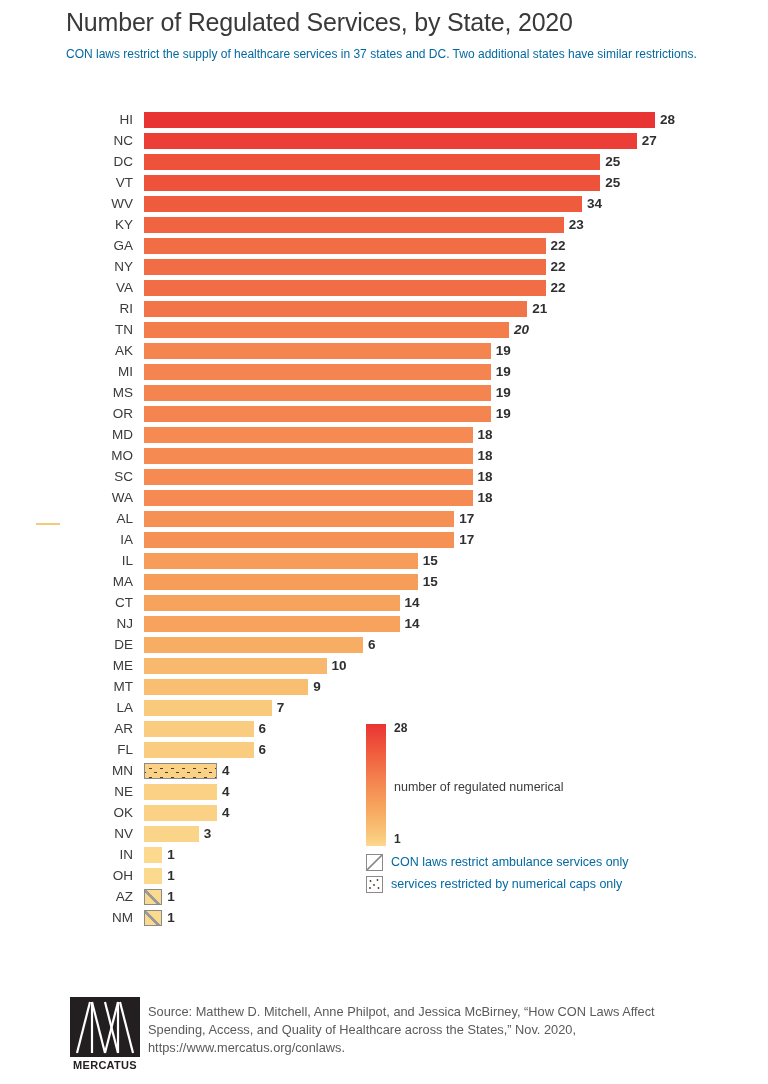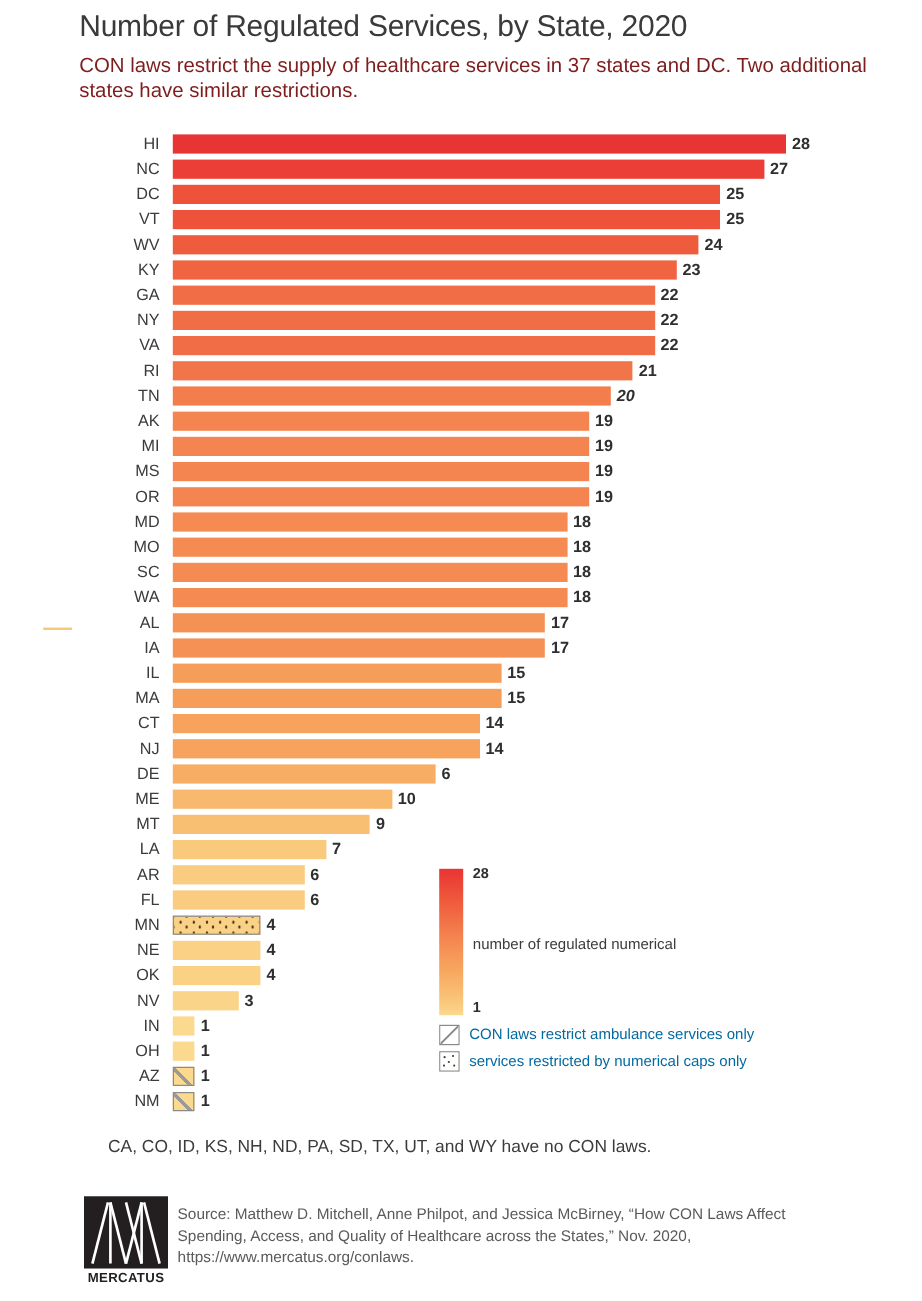--- a/index.html
+++ b/index.html
@@ -14,21 +14,21 @@
   .page{position:relative;width:768px;height:1029px;}
 
   
   .title{
     position:absolute;left:66px;top:8px;
     font-size:25px;font-weight:400;color:#3a3a3a;
     letter-spacing:-0.2px;white-space:nowrap;
   }
   .subtitle{
     position:absolute;left:66px;top:44px;width:660px;
-    font-size:17px;line-height:21px;color:#7f1d1d;font-weight:400;
+    font-size:12px;line-height:21px;color:#0369a1;font-weight:400;
   }
 
   
   .chart{position:absolute;left:0;top:110px;width:768px;margin-left:18px;}
   .row{position:relative;height:21px;}
   .cat{
     position:absolute;left:0px;top:2px;width:115px;
     text-align:right;font-size:13.5px;color:#3b3b3b;
     line-height:16px;
   }
@@ -123,21 +123,21 @@
         <div class="barwrap" style="width: 456.25px;">
           <div class="bar" style="background: rgb(238, 82, 58);"></div>
         </div>
         <div class="val" style="left: 587.25px;">25</div>
       </div>
       <div class="row">
         <div class="cat">WV</div>
         <div class="barwrap" style="width: 438px;">
           <div class="bar" style="background: rgb(239, 92, 61);"></div>
         </div>
-        <div class="val" style="left: 569px;">24</div>
+        <div class="val" style="left: 569px;">34</div>
       </div>
       <div class="row">
         <div class="cat">KY</div>
         <div class="barwrap" style="width: 419.75px;">
           <div class="bar" style="background: rgb(240, 100, 65);"></div>
         </div>
         <div class="val" style="left: 550.75px;">23</div>
       </div>
       <div class="row">
         <div class="cat">GA</div>
@@ -396,21 +396,20 @@
           <circle cx="10.5" cy="3" r="0.9" fill="#4a3a28"></circle>
           <circle cx="7" cy="8" r="0.9" fill="#4a3a28"></circle>
           <circle cx="3" cy="11" r="0.9" fill="#4a3a28"></circle>
           <circle cx="11.5" cy="11" r="0.9" fill="#4a3a28"></circle>
         </svg>
       </span>
       <span class="legend-text">services restricted by numerical caps only</span>
     </div>
   </div>
 
-  <div class="footnote">CA, CO, ID, KS, NH, ND, PA, SD, TX, UT, and WY have no CON laws.</div>
 
   <div class="logo">
     <div class="logo-mark">
       <svg width="70" height="60" viewBox="0 0 70 60">
         <rect x="0" y="0" width="70" height="60" fill="#231f20"></rect>
         <g stroke="#ffffff" stroke-width="2.2" fill="none">
           <line x1="7" y1="56" x2="20" y2="5"></line>
           <line x1="22" y1="5" x2="35" y2="56"></line>
           <line x1="22" y1="5" x2="22" y2="56"></line>
           <line x1="35" y1="5" x2="48" y2="56"></line>

